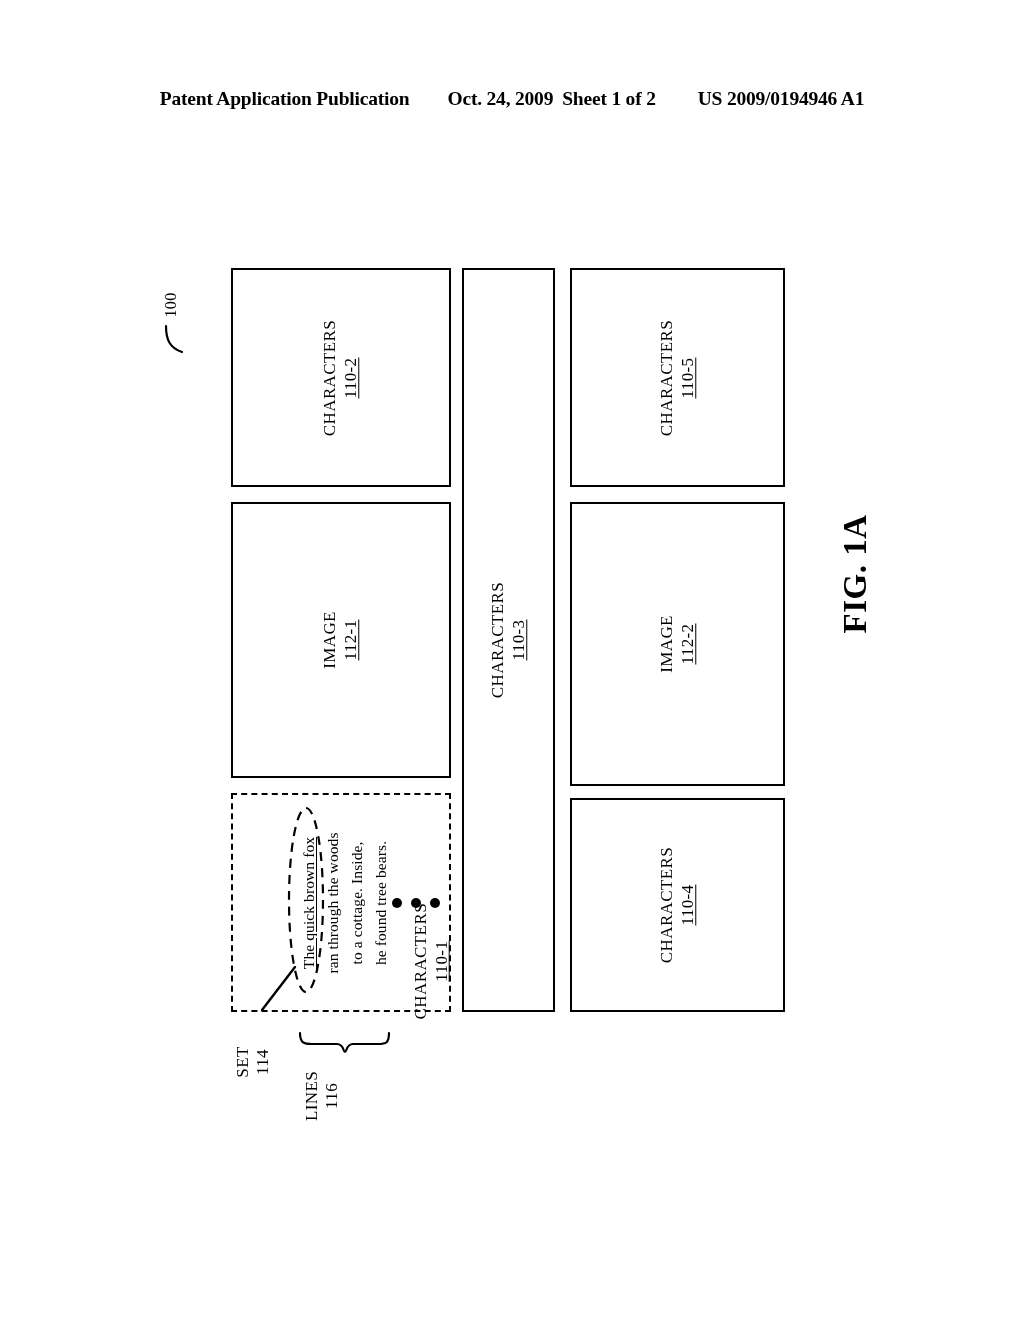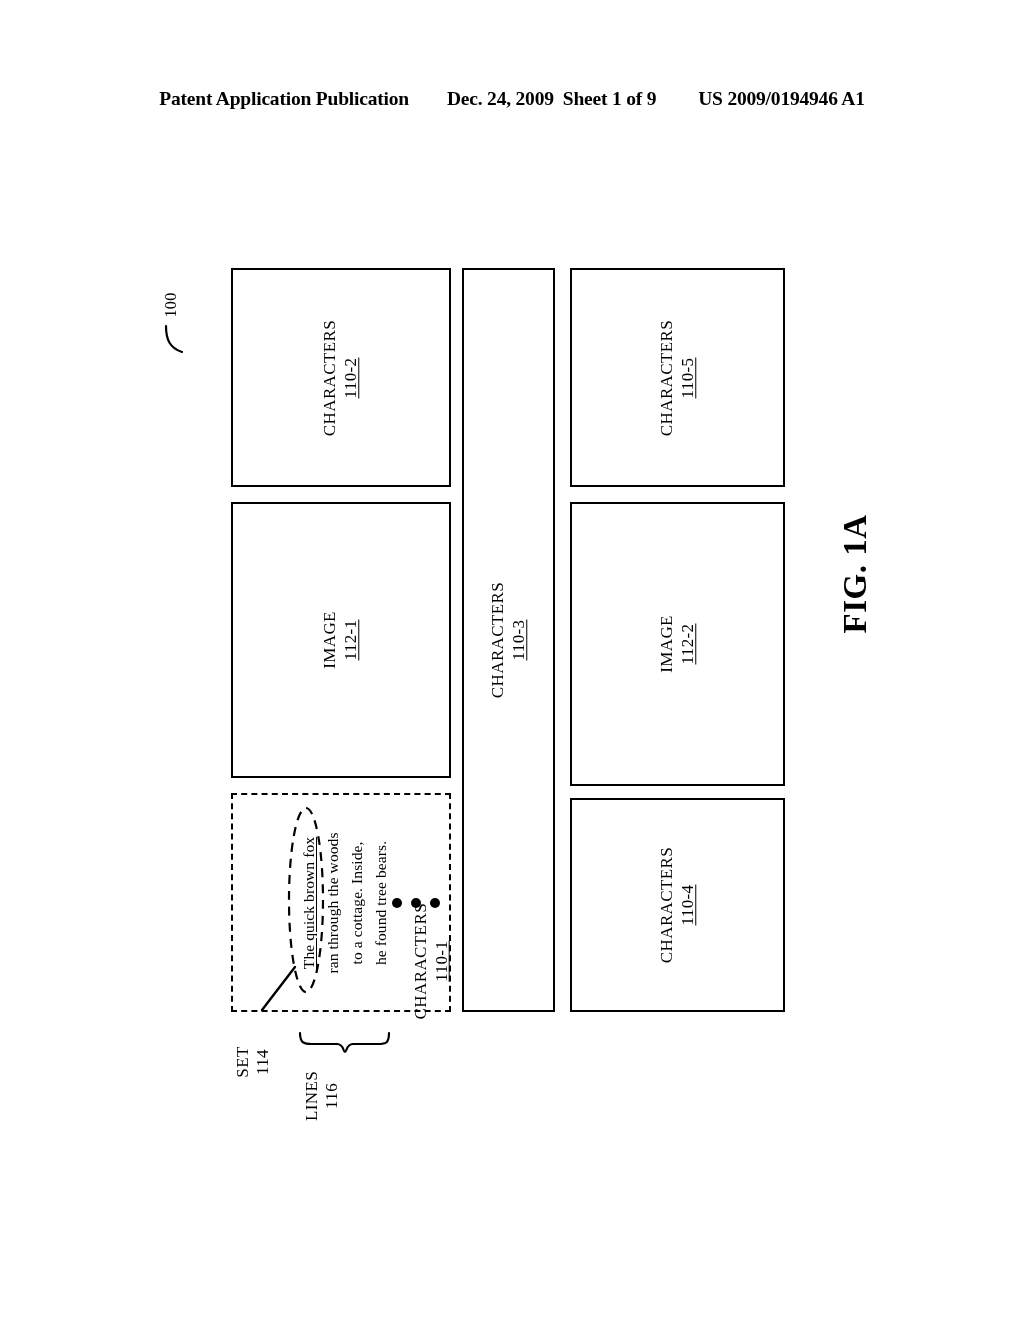--- a/index.html
+++ b/index.html
@@ -183,22 +183,22 @@
     height: 1320px;
     pointer-events: none;
     overflow: visible;
   }
 </style>
 </head>
 <body>
 
 <div id="patent-header">
   <span class="h-pub">Patent Application Publication</span>
-  <span class="h-date">Dec. 24, 2009</span>
-  <span class="h-sheet">Sheet 1 of 9</span>
+  <span class="h-date">Oct. 24, 2009</span>
+  <span class="h-sheet">Sheet 1 of 2</span>
   <span class="h-number">US 2009/0194946 A1</span>
 </div>
 
 <div id="figure-canvas">
 
   <div id="ref-100">100</div>
   <svg class="overlay" viewBox="0 0 1024 1320">
     <path d="M 166 326 C 166 340, 170 348, 182 352" fill="none" stroke="#000" stroke-width="2.2" stroke-linecap="round"></path>
   </svg>
 

